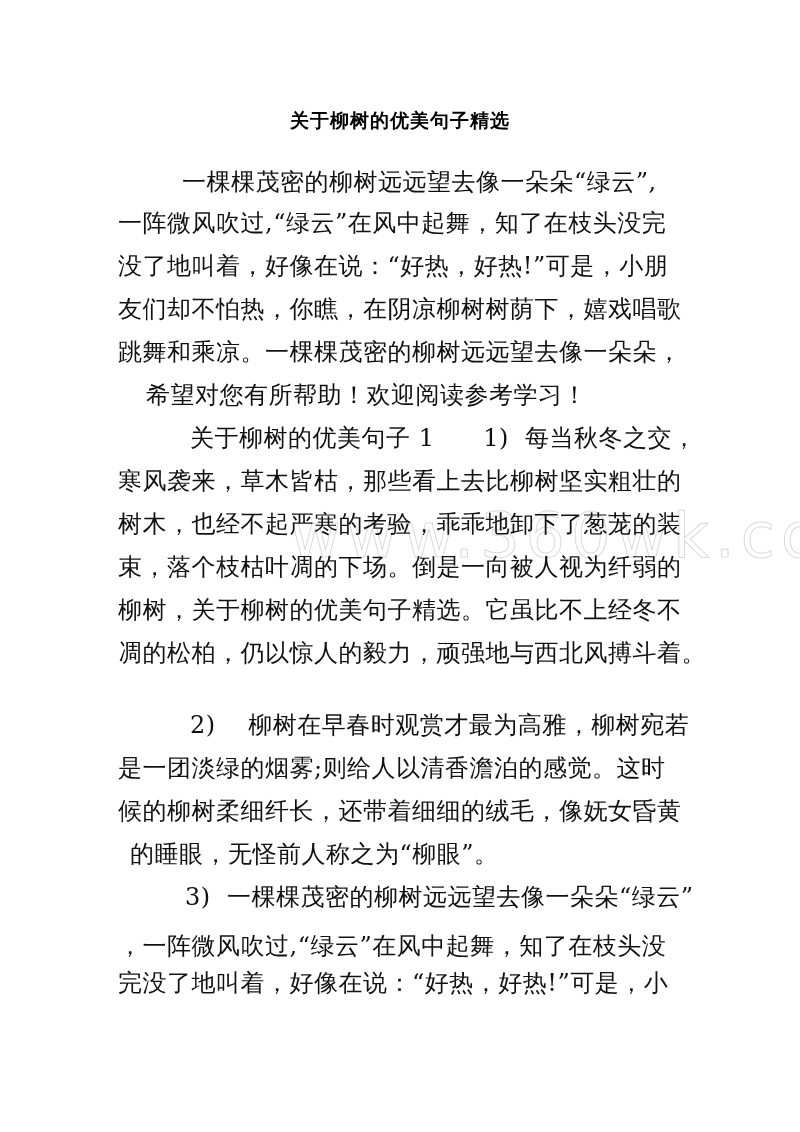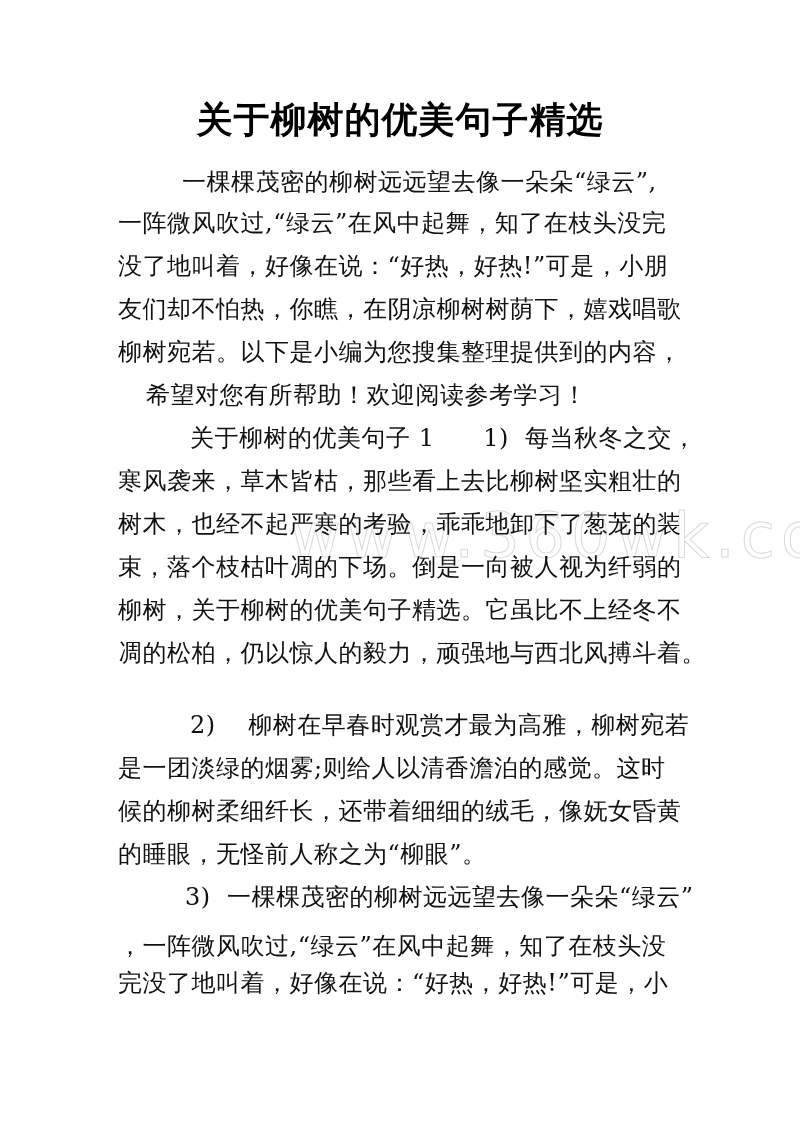--- a/index.html
+++ b/index.html
@@ -23,21 +23,21 @@
       height: 1132px;
       background: #ffffff;
     }
     .title {
       position: absolute;
       left: 0;
       top: 100px;
       width: 800px;
       text-align: center;
       font-family: "DejaVu Sans", "Liberation Sans", sans-serif;
-      font-size: 36px;
+      font-size: 19px;
       font-weight: bold;
       letter-spacing: 1px;
       line-height: 40px;
       color: #000000;
     }
     .line {
       position: absolute;
       left: 118px;
       font-size: 24px;
       line-height: 30px;
@@ -65,29 +65,29 @@
 <div class="page">
   <div class="title">关于柳树的优美句子精选</div>
 
   <div class="watermark">www.360wk.com.cn</div>
 
   <div id="lines">
     <div class="line" style="top:167px; left:182px;">一棵棵茂密的柳树远远望去像一朵朵“绿云”,</div>
     <div class="line" style="top:208px;">一阵微风吹过,“绿云”在风中起舞，知了在枝头没完</div>
     <div class="line" style="top:251px;">没了地叫着，好像在说：“好热，好热!”可是，小朋</div>
     <div class="line" style="top:294px;">友们却不怕热，你瞧，在阴凉柳树树荫下，嬉戏唱歌</div>
-    <div class="line" style="top:337px;">柳树宛若。以下是小编为您搜集整理提供到的内容，</div>
+    <div class="line" style="top:337px;">跳舞和乘凉。一棵棵茂密的柳树远远望去像一朵朵，</div>
     <div class="line" style="top:380px;margin-left:28px;">希望对您有所帮助！欢迎阅读参考学习！</div>
     <div class="line" style="top:423px; left:190px;">关于柳树的优美句子 1      1)  每当秋冬之交，</div>
     <div class="line" style="top:466px;">寒风袭来，草木皆枯，那些看上去比柳树坚实粗壮的</div>
     <div class="line" style="top:509px;">树木，也经不起严寒的考验，乖乖地卸下了葱茏的装</div>
     <div class="line" style="top:552px;">束，落个枝枯叶凋的下场。倒是一向被人视为纤弱的</div>
     <div class="line" style="top:595px;">柳树，关于柳树的优美句子精选。它虽比不上经冬不</div>
     <div class="line" style="top:638px;">凋的松柏，仍以惊人的毅力，顽强地与西北风搏斗着。</div>
     <div class="line" style="top:710px; left:190px;">2)    柳树在早春时观赏才最为高雅，柳树宛若</div>
     <div class="line" style="top:753px;">是一团淡绿的烟雾;则给人以清香澹泊的感觉。这时</div>
     <div class="line" style="top:796px;">候的柳树柔细纤长，还带着细细的绒毛，像妩女昏黄</div>
-    <div class="line" style="top:839px;">的睡眼，无怪前人称之为“柳眼”。</div>
+    <div class="line" style="top:839px;margin-left:12px;">的睡眼，无怪前人称之为“柳眼”。</div>
     <div class="line" style="top:882px; left:185px;text-align:center;">3)  一棵棵茂密的柳树远远望去像一朵朵“绿云”</div>
     <div class="line" style="top:925px;margin-top:6px;">，一阵微风吹过,“绿云”在风中起舞，知了在枝头没</div>
     <div class="line" style="top:968px;">完没了地叫着，好像在说：“好热，好热!”可是，小</div>
   </div>
 </div>
 
 </body></html>

